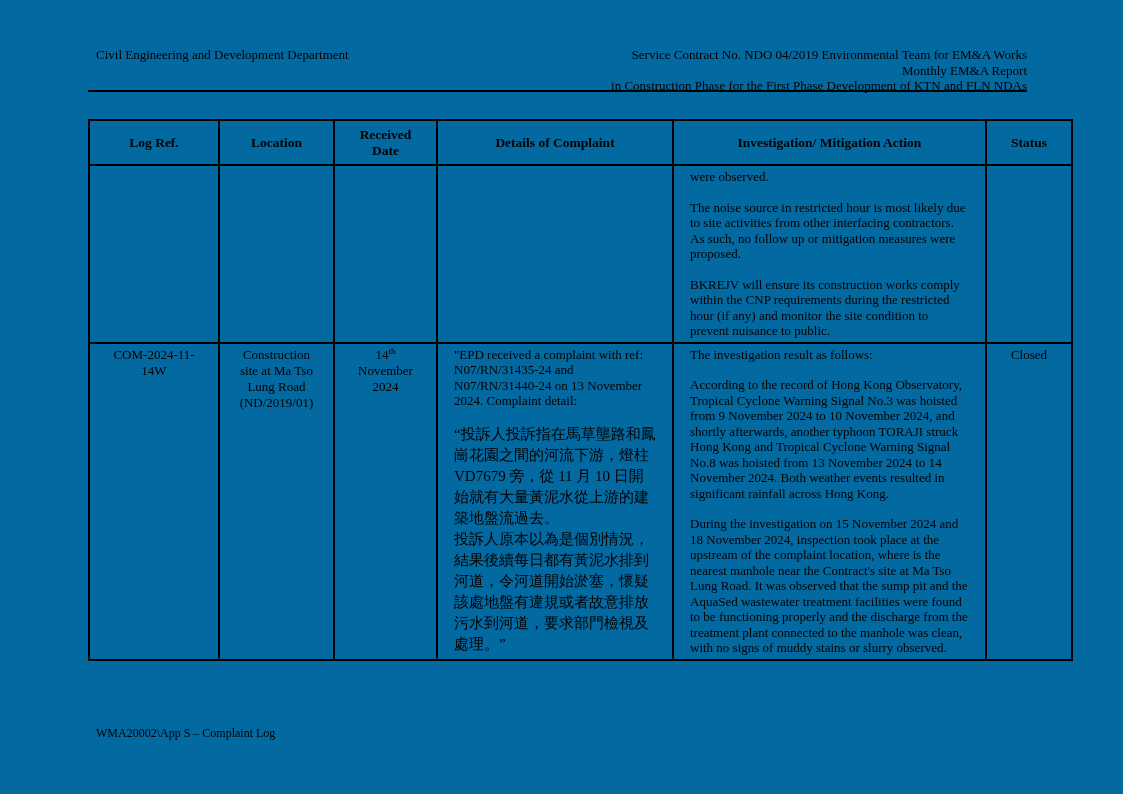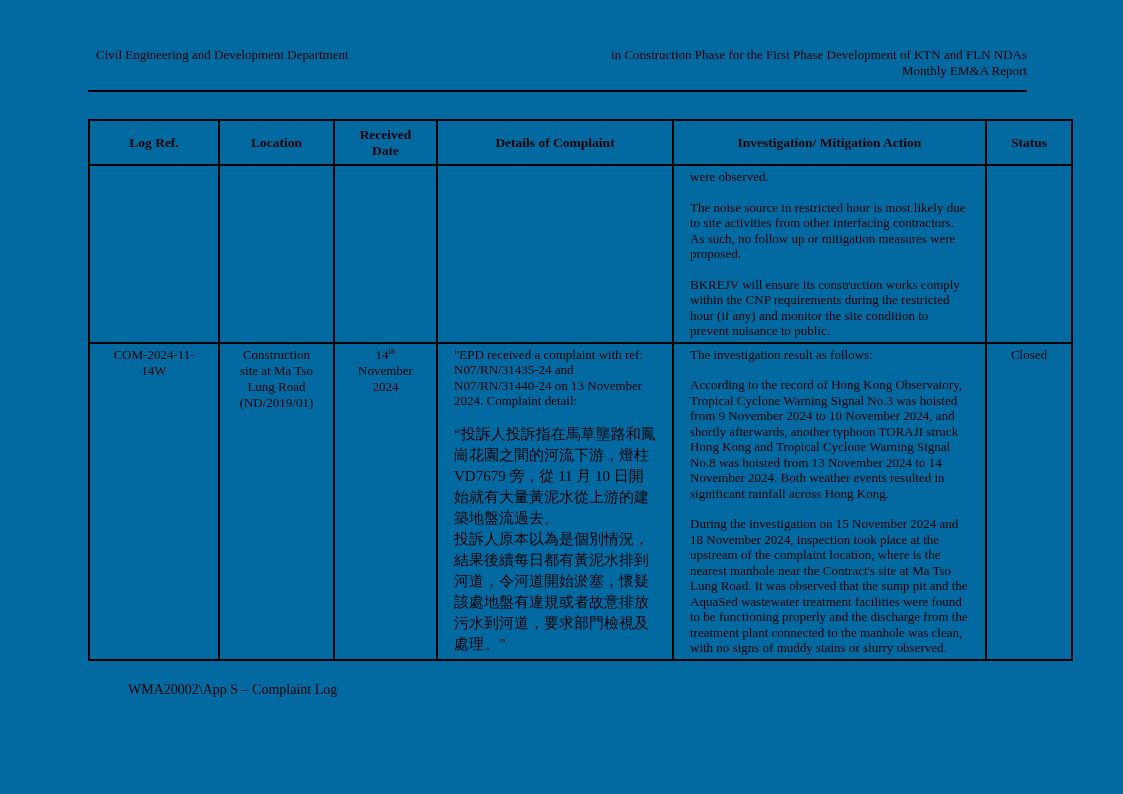--- a/index.html
+++ b/index.html
@@ -57,37 +57,38 @@
 
   .para { margin: 0 0 15px 0; line-height: 15.5px; font-size: 13px; }
   .para:last-child { margin-bottom: 0; }
   .para.tight { margin-bottom: 0; }
   .para.zh { font-size: 15px; line-height: 21px; }
 
   sup.ord { font-size: 9px; vertical-align: super; line-height: 0; }
 
   
   .ftr-left {
-    position: absolute; left: 96px; top: 682px;
-    font-size: 14px; white-space: nowrap; margin-left: 32px;
+    position: absolute; left: 96px; top: 726px;
+    font-size: 12px; white-space: nowrap;
   }
   .page-num {
     position: absolute; left: 0; top: 713px; width: 1113px;
     text-align: center; font-size: 13px;
   }
 </style>
 </head>
 <body>
 
 <div class="page">
 
   <div class="hdr-left">Civil Engineering and Development Department</div>
   <div class="hdr-right">
+    <div>Service Contract No. NDO 04/2019 Environmental Team for EM&amp;A Works</div>
+    <div>Monthly EM&amp;A Report</div>
     <div>in Construction Phase for the First Phase Development of KTN and FLN NDAs</div>
-    <div>Monthly EM&amp;A Report</div>
   </div>
   <div class="hdr-rule"></div>
 
   <table class="log">
     <colgroup>
       <col style="width:130px">
         <col style="width:115px">
         <col style="width:103px">
       <col style="width:236px">
         <col style="width:313px">

